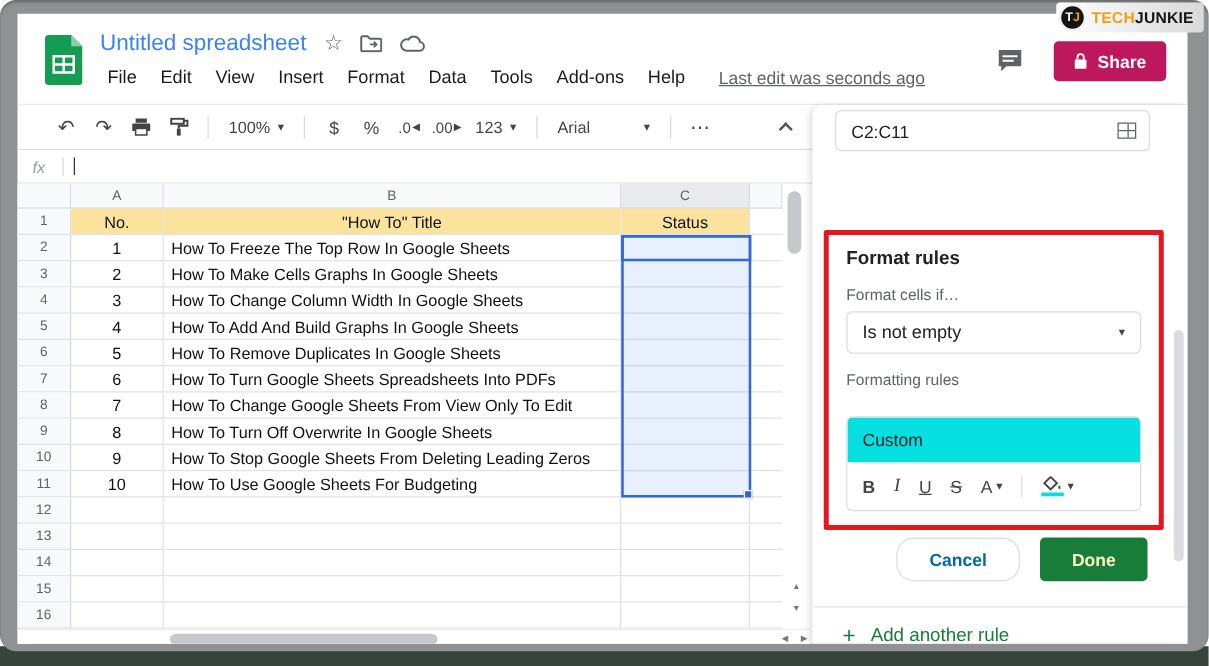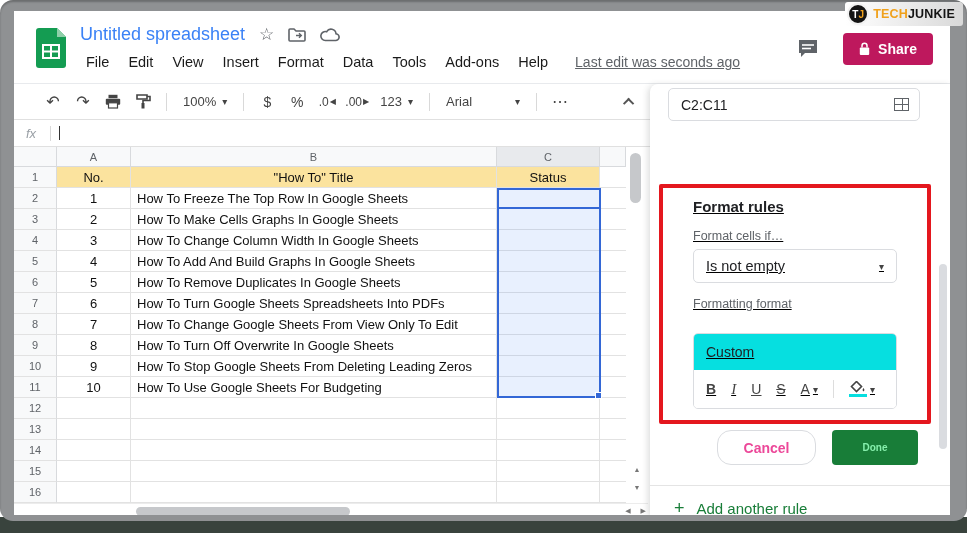--- a/index.html
+++ b/index.html
@@ -79,39 +79,39 @@
   
   .panel { position:absolute; left:636px; top:73px; width:300px; height:431px; background:#fff; border-top-left-radius:8px; box-shadow:-2px 1px 6px rgba(60,64,67,.18); z-index:20; }
   .panel-title-row { display:flex; align-items:center; justify-content:space-between; padding:16px 18px 10px 24px; }
   .panel-title { font-size:15.5px; color:#202124; }
   .panel-close { font-size:18px; color:#5f6368; cursor:pointer; line-height:1; }
   .range-box { margin:4px 30px 0 18px; height:33px; border:1px solid #dadce0; border-radius:5px; display:flex; align-items:center; justify-content:space-between; padding:0 10px 0 12px; font-size:14px; color:#202124; cursor:text; }
   .grid-icon { width:15px; height:13px; border:1.5px solid #5f6368; position:relative; cursor:pointer; }
   .grid-icon:before { content:""; position:absolute; left:50%; top:0; bottom:0; width:1.5px; background:#5f6368; }
   .grid-icon:after { content:""; position:absolute; top:45%; left:0; right:0; height:1.5px; background:#5f6368; }
 
-  .redbox { position:absolute; left:9px; top:100px; width:272px; height:240px; border:4px solid #e4171e; border-radius:2px; background:#fff; padding:10px 30px;text-decoration:underline; }
+  .redbox { position:absolute; left:9px; top:100px; width:272px; height:240px; border:4px solid #e4171e; border-radius:2px; background:#fff; padding:10px 14px; }
   .fr-title { font-size:15px; font-weight:bold; color:#202124; }
   .fr-label { font-size:12.5px; color:#5f6368; margin-top:14px; }
   .dd-box { margin-top:6px; height:34px; border:1px solid #dadce0; border-radius:5px; display:flex; align-items:center; justify-content:space-between; padding:0 12px; font-size:14.5px; color:#202124; cursor:pointer; }
   .style-box { margin-top:22px; border:1px solid #dadce0; border-radius:5px; overflow:hidden; }
   .custom-bar { height:36px; display:flex; align-items:center; padding-left:12px; font-size:14px; color:#202124; }
   .fmt-toolbar { height:38px; display:flex; align-items:center; gap:15px; padding:0 12px; background:#fff; color:#444; }
   .fmt-b { font-weight:bold; font-size:14px; cursor:pointer; }
   .fmt-i { font-style:italic; font-family:"Liberation Serif",serif; font-size:15px; cursor:pointer; }
   .fmt-u { text-decoration:underline; font-size:14px; cursor:pointer; }
   .fmt-s { text-decoration:line-through; font-size:14px; cursor:pointer; }
   .fmt-color { display:flex; align-items:center; gap:3px; cursor:pointer; font-size:14px; }
   .fmt-sep { width:1px; height:18px; background:#ddd; }
   .bucket { display:flex; flex-direction:column; align-items:center; cursor:pointer; }
   .bucket-swatch { width:18px; height:3px; margin-top:1px; }
 
   .btn-row { position:absolute; left:0; top:346px; width:282px; display:flex; justify-content:flex-end; gap:16px; padding-right:14px; }
-  .btn-cancel { width:99px; height:35px; background:#fff; border:1px solid #dadce0; border-radius:14px; color:#ec4899; font-size:14px; font-weight:bold; cursor:pointer; }
-  .btn-done { width:86px; height:35px; background:#187d38; border:none; border-radius:4px; color:#86efac; font-size:10px; font-weight:bold; cursor:pointer; }
+  .btn-cancel { width:99px; height:35px; background:#fff; border:1px solid #dadce0; border-radius:14px; color:#0369a1; font-size:14px; font-weight:bold; cursor:pointer; }
+  .btn-done { width:86px; height:35px; background:#187d38; border:none; border-radius:4px; color:#fef9c3; font-size:14px; font-weight:bold; cursor:pointer; }
   .panel-div { position:absolute; left:0; top:401px; width:100%; height:1px; background:#e4e4e4; }
   .add-rule { position:absolute; left:24px; top:414px; display:flex; align-items:center; gap:12px; color:#187d38; font-size:15px; cursor:pointer; }
   .add-plus { font-size:18px; }
   .panel-vthumb { position:absolute; right:3px; top:180px; width:8px; height:185px; background:#dadce0; border-radius:4px; }
 
   svg { display:block; }
 </style>
 </head>
 <body>
 
@@ -377,21 +377,21 @@
         <span class="grid-icon"></span>
       </div>
 
       <div class="redbox">
         <div class="fr-title">Format rules</div>
         <div class="fr-label">Format cells if…</div>
         <div class="dd-box">
           <span>Is not empty</span>
           <span class="caret">▾</span>
         </div>
-        <div class="fr-label">Formatting format</div>
+        <div class="fr-label">Formatting rules</div>
         <div class="style-box">
           <div class="custom-bar" style="background-color: rgb(6, 223, 224);">Custom</div>
           <div class="fmt-toolbar">
             <span class="fmt-b">B</span>
             <span class="fmt-i">I</span>
             <span class="fmt-u">U</span>
             <span class="fmt-s">S</span>
             <span class="fmt-color">
               <span>A</span>
               <span class="caret">▾</span>

